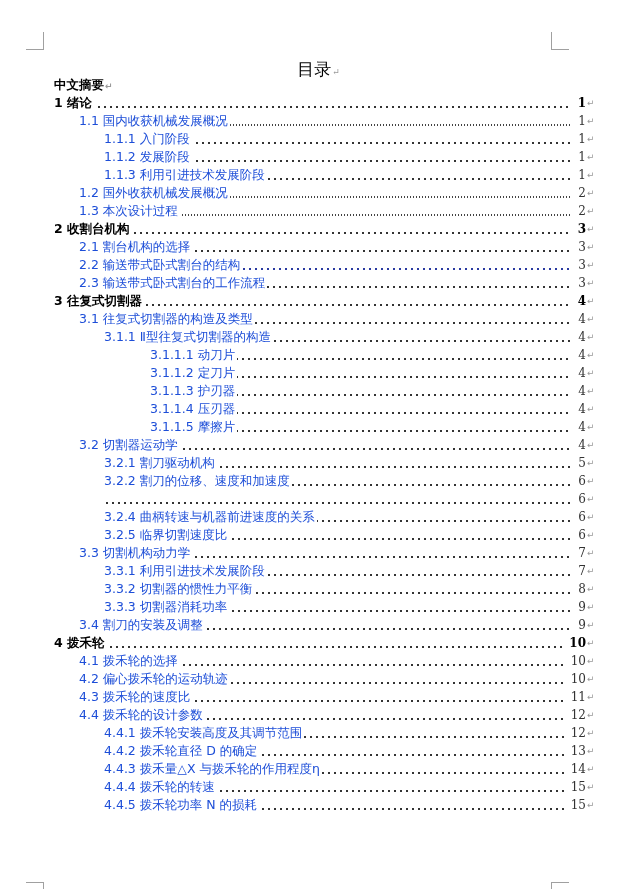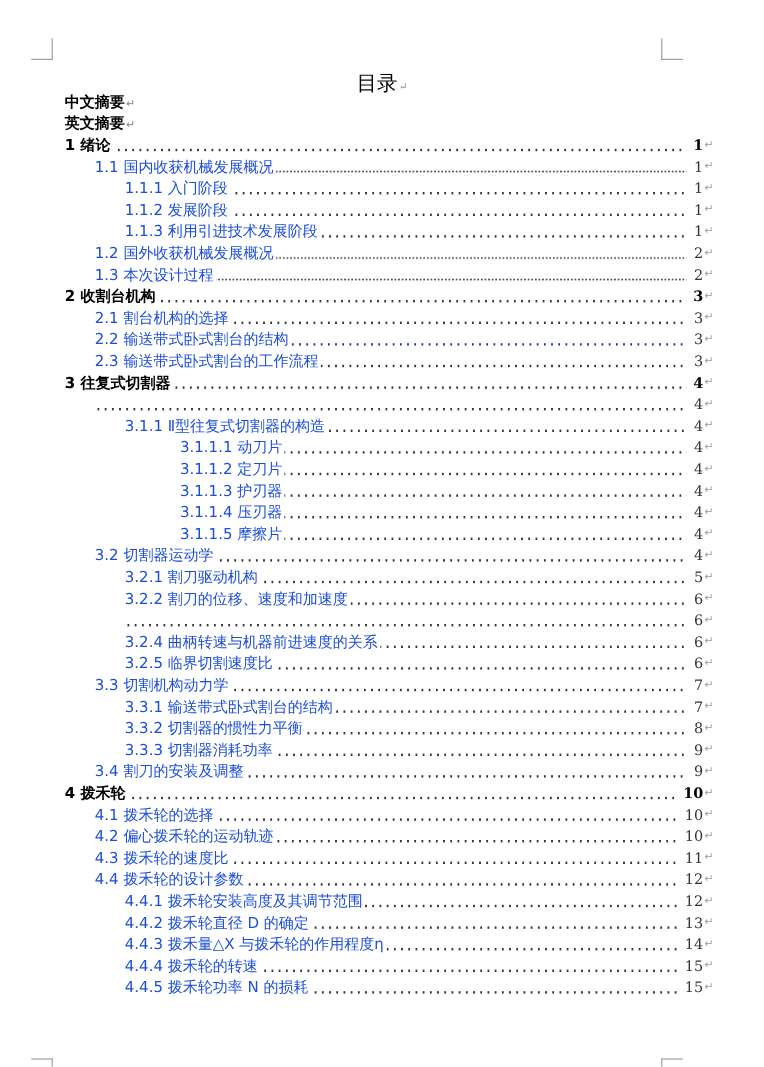--- a/index.html
+++ b/index.html
@@ -36,23 +36,20 @@
 <div class="corner c-bl" style="top:882px;"></div>
 <div class="corner c-br" style="left:551px;top:882px;"></div>
 
 <div class="title"><span>目录</span><span class="mark">↵</span></div>
 
 <div class="toc" id="toc">
     <div class="row l0">
       <span class="txt" style="left: 54px;">中文摘要<span class="mark">↵</span></span>
     </div>
     <div class="row l0">
-      <span class="txt" style="left: 54px;">英文摘要<span class="mark">↵</span></span>
-    </div>
-    <div class="row l0">
       <span class="txt" style="left: 54px;">1  绪论</span>
       <span class="dots" style="left: 54px; width: 518px;"></span>
       <span class="pg">1</span>
       <span class="rmark">↵</span>
     </div>
     <div class="row l1">
       <span class="txt lvl1" style="left: 79px;">1.1  国内收获机械发展概况</span>
       <span class="dots dense" style="left: 79px; width: 493px;"></span>
       <span class="pg">1</span>
       <span class="rmark">↵</span>
@@ -111,20 +108,21 @@
       <span class="pg">3</span>
       <span class="rmark">↵</span>
     </div>
     <div class="row l0">
       <span class="txt" style="left: 54px;">3 往复式切割器</span>
       <span class="dots" style="left: 54px; width: 518px;"></span>
       <span class="pg">4</span>
       <span class="rmark">↵</span>
     </div>
     <div class="row l1">
+      <span class="txt lvl1" style="left: 79px;">3.1  往复式切割器的构造及类型</span>
       <span class="dots" style="left: 79px; width: 493px;"></span>
       <span class="pg">4</span>
       <span class="rmark">↵</span>
     </div>
     <div class="row l2">
       <span class="txt lvl1" style="left: 104px;">3.1.1  Ⅱ型往复式切割器的构造</span>
       <span class="dots" style="left: 104px; width: 468px;"></span>
       <span class="pg">4</span>
       <span class="rmark">↵</span>
     </div>
@@ -193,21 +191,21 @@
       <span class="pg">6</span>
       <span class="rmark">↵</span>
     </div>
     <div class="row l1">
       <span class="txt lvl1" style="left: 79px;">3.3   切割机构动力学</span>
       <span class="dots" style="left: 79px; width: 493px;"></span>
       <span class="pg">7</span>
       <span class="rmark">↵</span>
     </div>
     <div class="row l2">
-      <span class="txt lvl1" style="left: 104px;">3.3.1 输送带式卧式割台的结构</span>
+      <span class="txt lvl1" style="left: 104px;">3.3.1 利用引进技术发展阶段</span>
       <span class="dots" style="left: 104px; width: 468px;"></span>
       <span class="pg">7</span>
       <span class="rmark">↵</span>
     </div>
     <div class="row l2">
       <span class="txt lvl1" style="left: 104px;">3.3.2 切割器的惯性力平衡</span>
       <span class="dots" style="left: 104px; width: 468px;"></span>
       <span class="pg">8</span>
       <span class="rmark">↵</span>
     </div>

